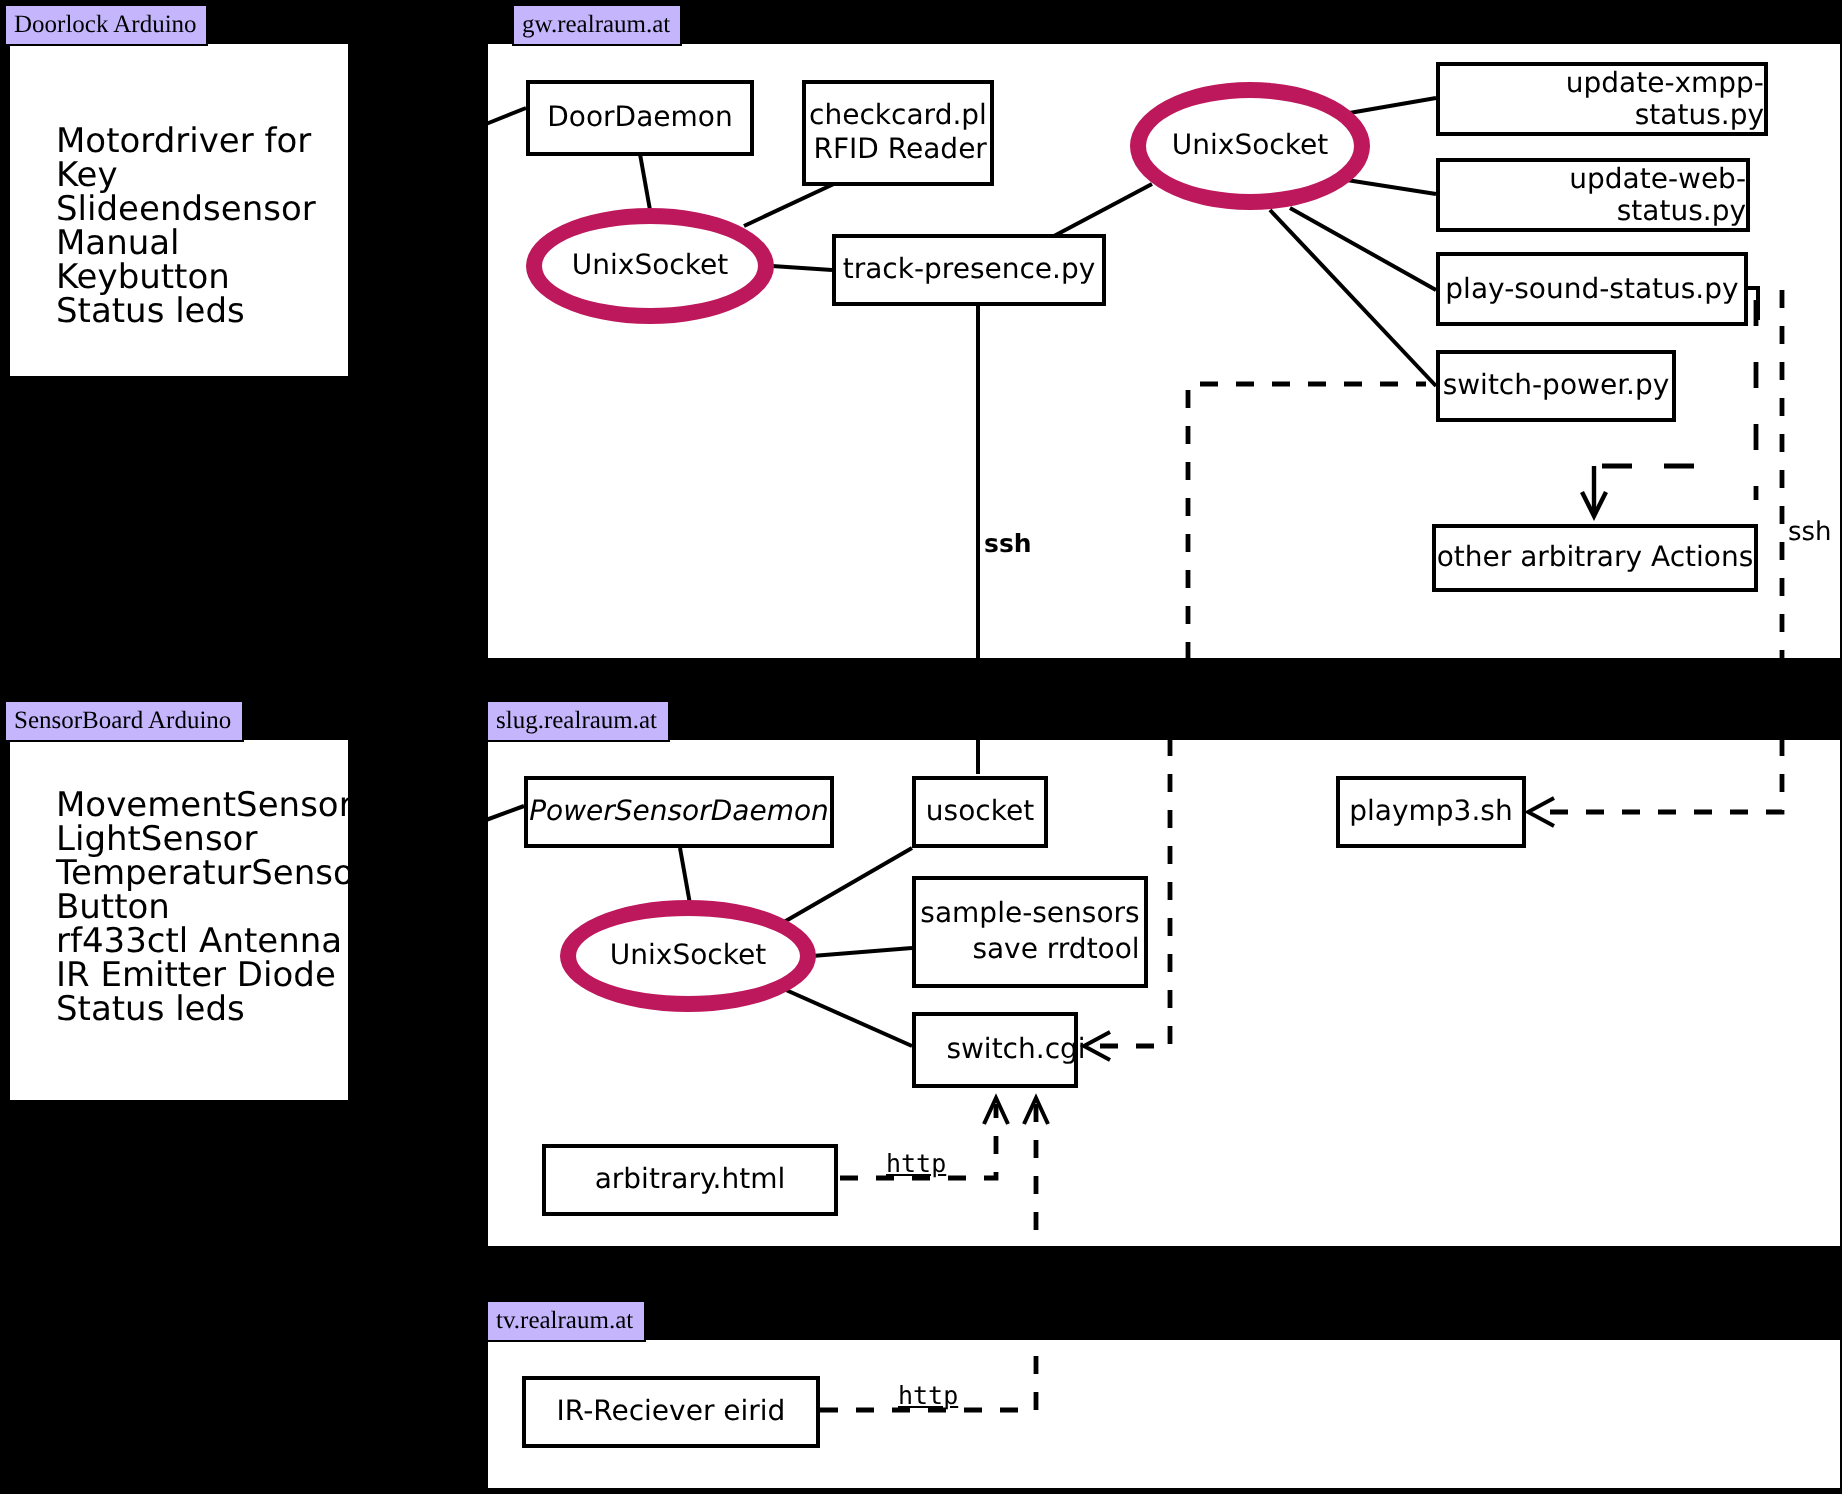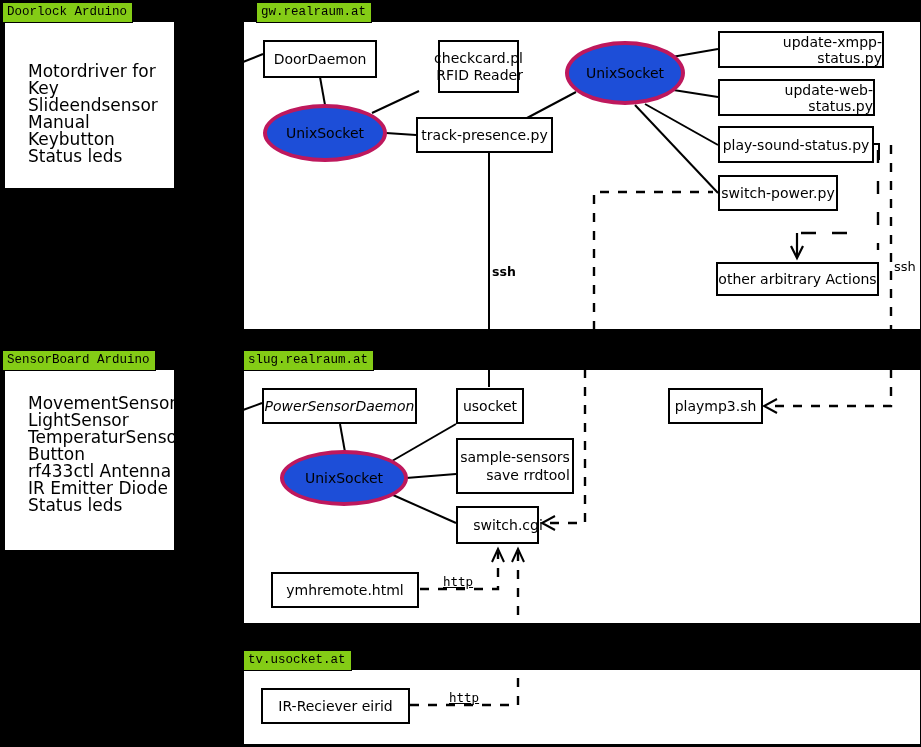--- a/index.html
+++ b/index.html
@@ -17,24 +17,24 @@
   }
   
   .panel {
     position: absolute;
     background: #ffffff;
     border: 1px solid #000000;
     box-sizing: border-box;
   }
   .tab {
     position: absolute;
-    background: #84cc16;
+    background: #c4b5fd;
     border: 1px solid #000000;
     box-sizing: border-box;
-    font-family: Liberation Mono, monospace;
+    font-family: Liberation Serif, serif;
     font-size: 12.5px;
     line-height: 19px;
     height: 21px;
     padding: 0 5px 0 4px;
     color: #000000;
     white-space: nowrap;
     z-index: 6;
   }
   
   .node {
@@ -47,22 +47,22 @@
     justify-content: center;
     text-align: right;
     font-size: 14px;
     line-height: 16px;
     color: #000000;
     z-index: 4;
     white-space: pre-line;
   }
   .ell {
     position: absolute;
-    background: #1d4ed8;
-    border: 4px solid #be185d;
+    background: #ffffff;
+    border: 8px solid #be185d;
     border-radius: 50%;
     box-sizing: border-box;
     display: flex;
     align-items: center;
     justify-content: center;
     font-size: 14px;
     color: #000000;
     z-index: 4;
   }
   .desclist {
@@ -109,21 +109,21 @@
   <div class="panel" style="left:4px; top:21px; width:171px; height:168px;"></div>
   <div class="panel" style="left:243px; top:21px; width:678px; height:309px;"></div>
   <div class="panel" style="left:4px; top:369px; width:171px; height:182px;"></div>
   <div class="panel" style="left:243px; top:369px; width:678px; height:255px;"></div>
   <div class="panel" style="left:243px; top:669px; width:678px; height:76px;"></div>
 
   <div class="tab" style="left:2px; top:2px;">Doorlock Arduino</div>
   <div class="tab" style="left:256px; top:2px;">gw.realraum.at</div>
   <div class="tab" style="left:2px; top:350px;">SensorBoard Arduino</div>
   <div class="tab" style="left:243px; top:350px;">slug.realraum.at</div>
-  <div class="tab" style="left:243px; top:650px;">tv.usocket.at</div>
+  <div class="tab" style="left:243px; top:650px;">tv.realraum.at</div>
 
   <svg class="edges" viewBox="0 0 921 747" xmlns="http://www.w3.org/2000/svg">
     <defs>
       <marker id="arrowSolid" markerWidth="11" markerHeight="11" refX="9" refY="4" orient="auto" markerUnits="userSpaceOnUse">
         <path d="M0,0 L10,4 L0,8" fill="none" stroke="#000" stroke-width="2"></path>
       </marker>
       <marker id="arrowSolidDown" markerWidth="12" markerHeight="12" refX="9" refY="4.5" orient="auto" markerUnits="userSpaceOnUse">
         <path d="M0,0 L10,4.5 L0,9" fill="none" stroke="#000" stroke-width="2.2"></path>
       </marker>
     </defs>
@@ -222,21 +222,21 @@
 TemperaturSensor
 Button
 rf433ctl Antenna
 IR Emitter Diode
 Status leds</div>
 
   <div class="node" style="left:263px; top:40px; width:114px; height:38px;">DoorDaemon</div>
 
   <div class="ell" style="left:263px; top:104px; width:124px; height:58px;">UnixSocket</div>
 
-  <div class="node" style="left:438px; top:40px; width:81px; height:53px; line-height:17px;">checkcard.pl
+  <div class="node" style="left:401px; top:40px; width:96px; height:53px; line-height:17px;">checkcard.pl
 RFID Reader</div>
 
   <div class="node" style="left:416px; top:117px; width:137px; height:36px;">track-presence.py</div>
 
   <div class="ell" style="left:565px; top:41px; width:120px; height:64px;">UnixSocket</div>
 
   <div class="node" style="left:718px; top:31px; width:166px; height:37px;">update-xmpp-status.py</div>
 
   <div class="node" style="left:718px; top:79px; width:157px; height:37px;">update-web-status.py</div>
 
@@ -253,21 +253,21 @@
 
   <div class="ell" style="left:280px; top:450px; width:128px; height:56px;">UnixSocket</div>
 
   <div class="node" style="left:456px; top:388px; width:68px; height:36px;">usocket</div>
 
   <div class="node" style="left:456px; top:438px; width:118px; height:56px; line-height:18px;">sample-sensors
 save rrdtool</div>
 
   <div class="node" style="left:456px; top:506px; width:83px; height:38px;padding-left:21px;">switch.cgi</div>
 
-  <div class="node" style="left:271px; top:572px; width:148px; height:36px;">ymhremote.html</div>
+  <div class="node" style="left:271px; top:572px; width:148px; height:36px;">arbitrary.html</div>
 
   <div class="node" style="left:668px; top:388px; width:95px; height:36px;">playmp3.sh</div>
 
   <div class="elabel" style="left:443px; top:574px; text-decoration:underline;">http</div>
 
   <div class="node" style="left:261px; top:688px; width:149px; height:36px;">IR-Reciever eirid</div>
 
   <div class="elabel" style="left:449px; top:690px; text-decoration:underline;">http</div>
 
 </div>

